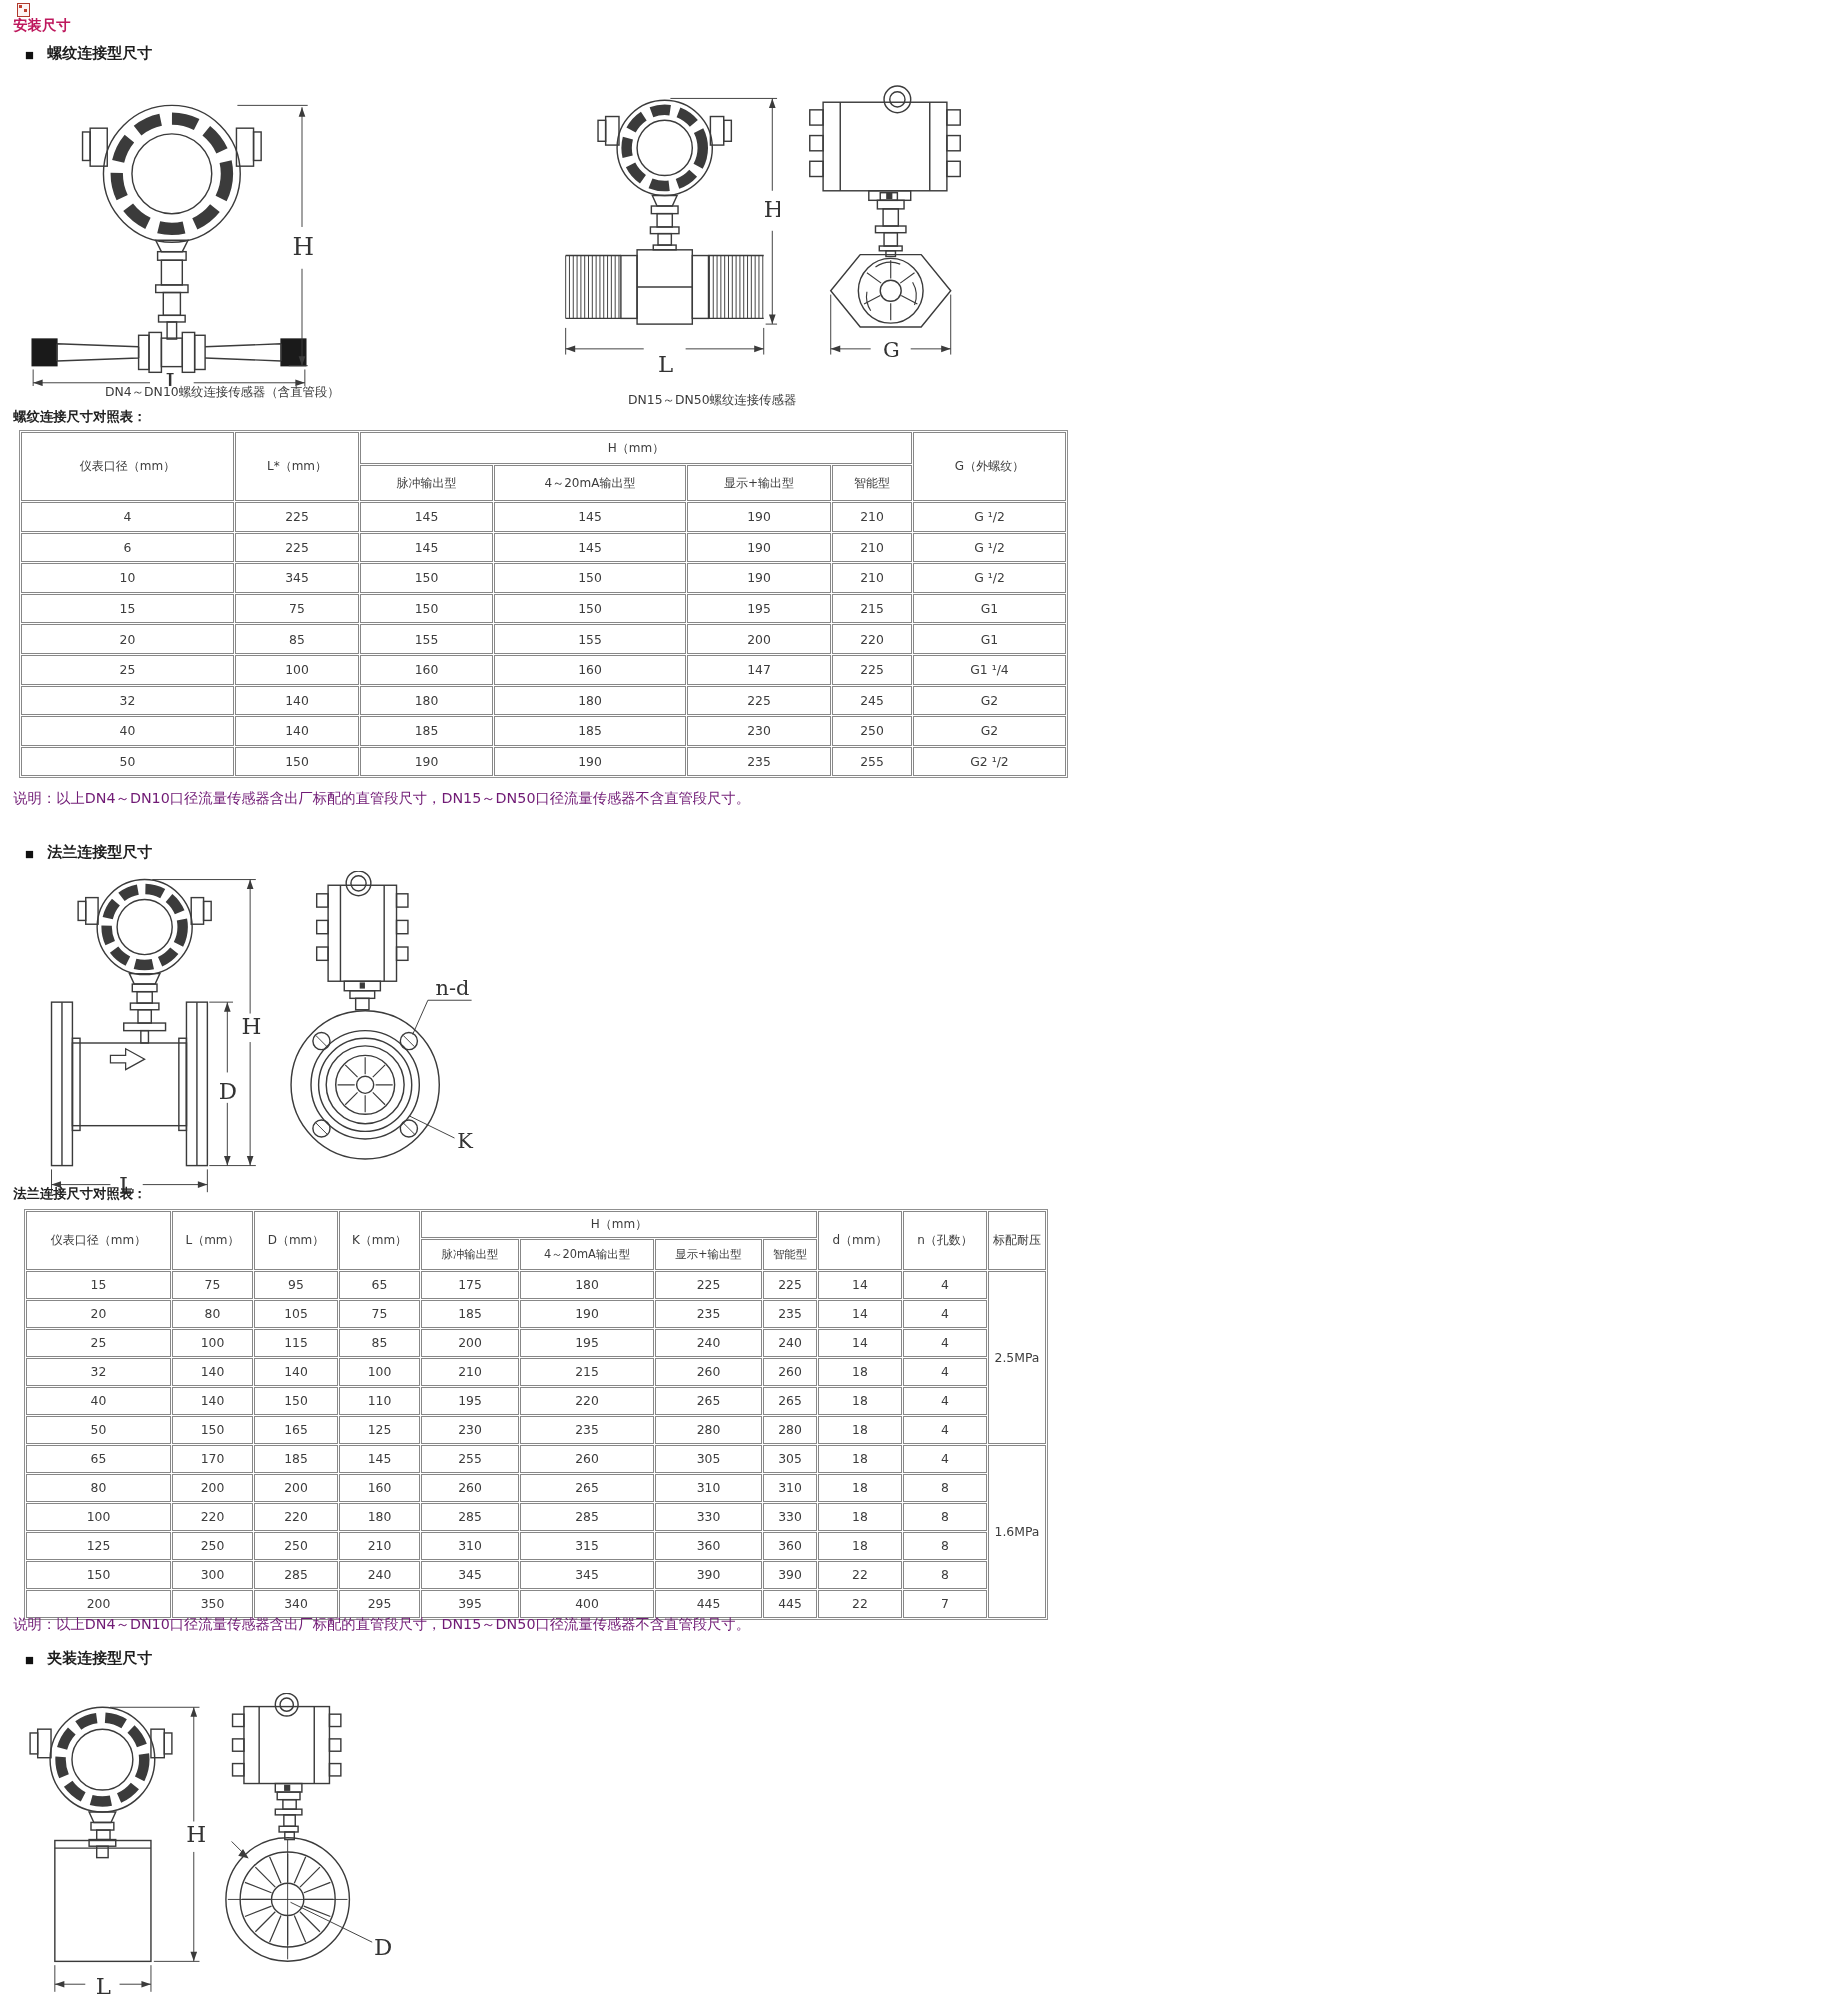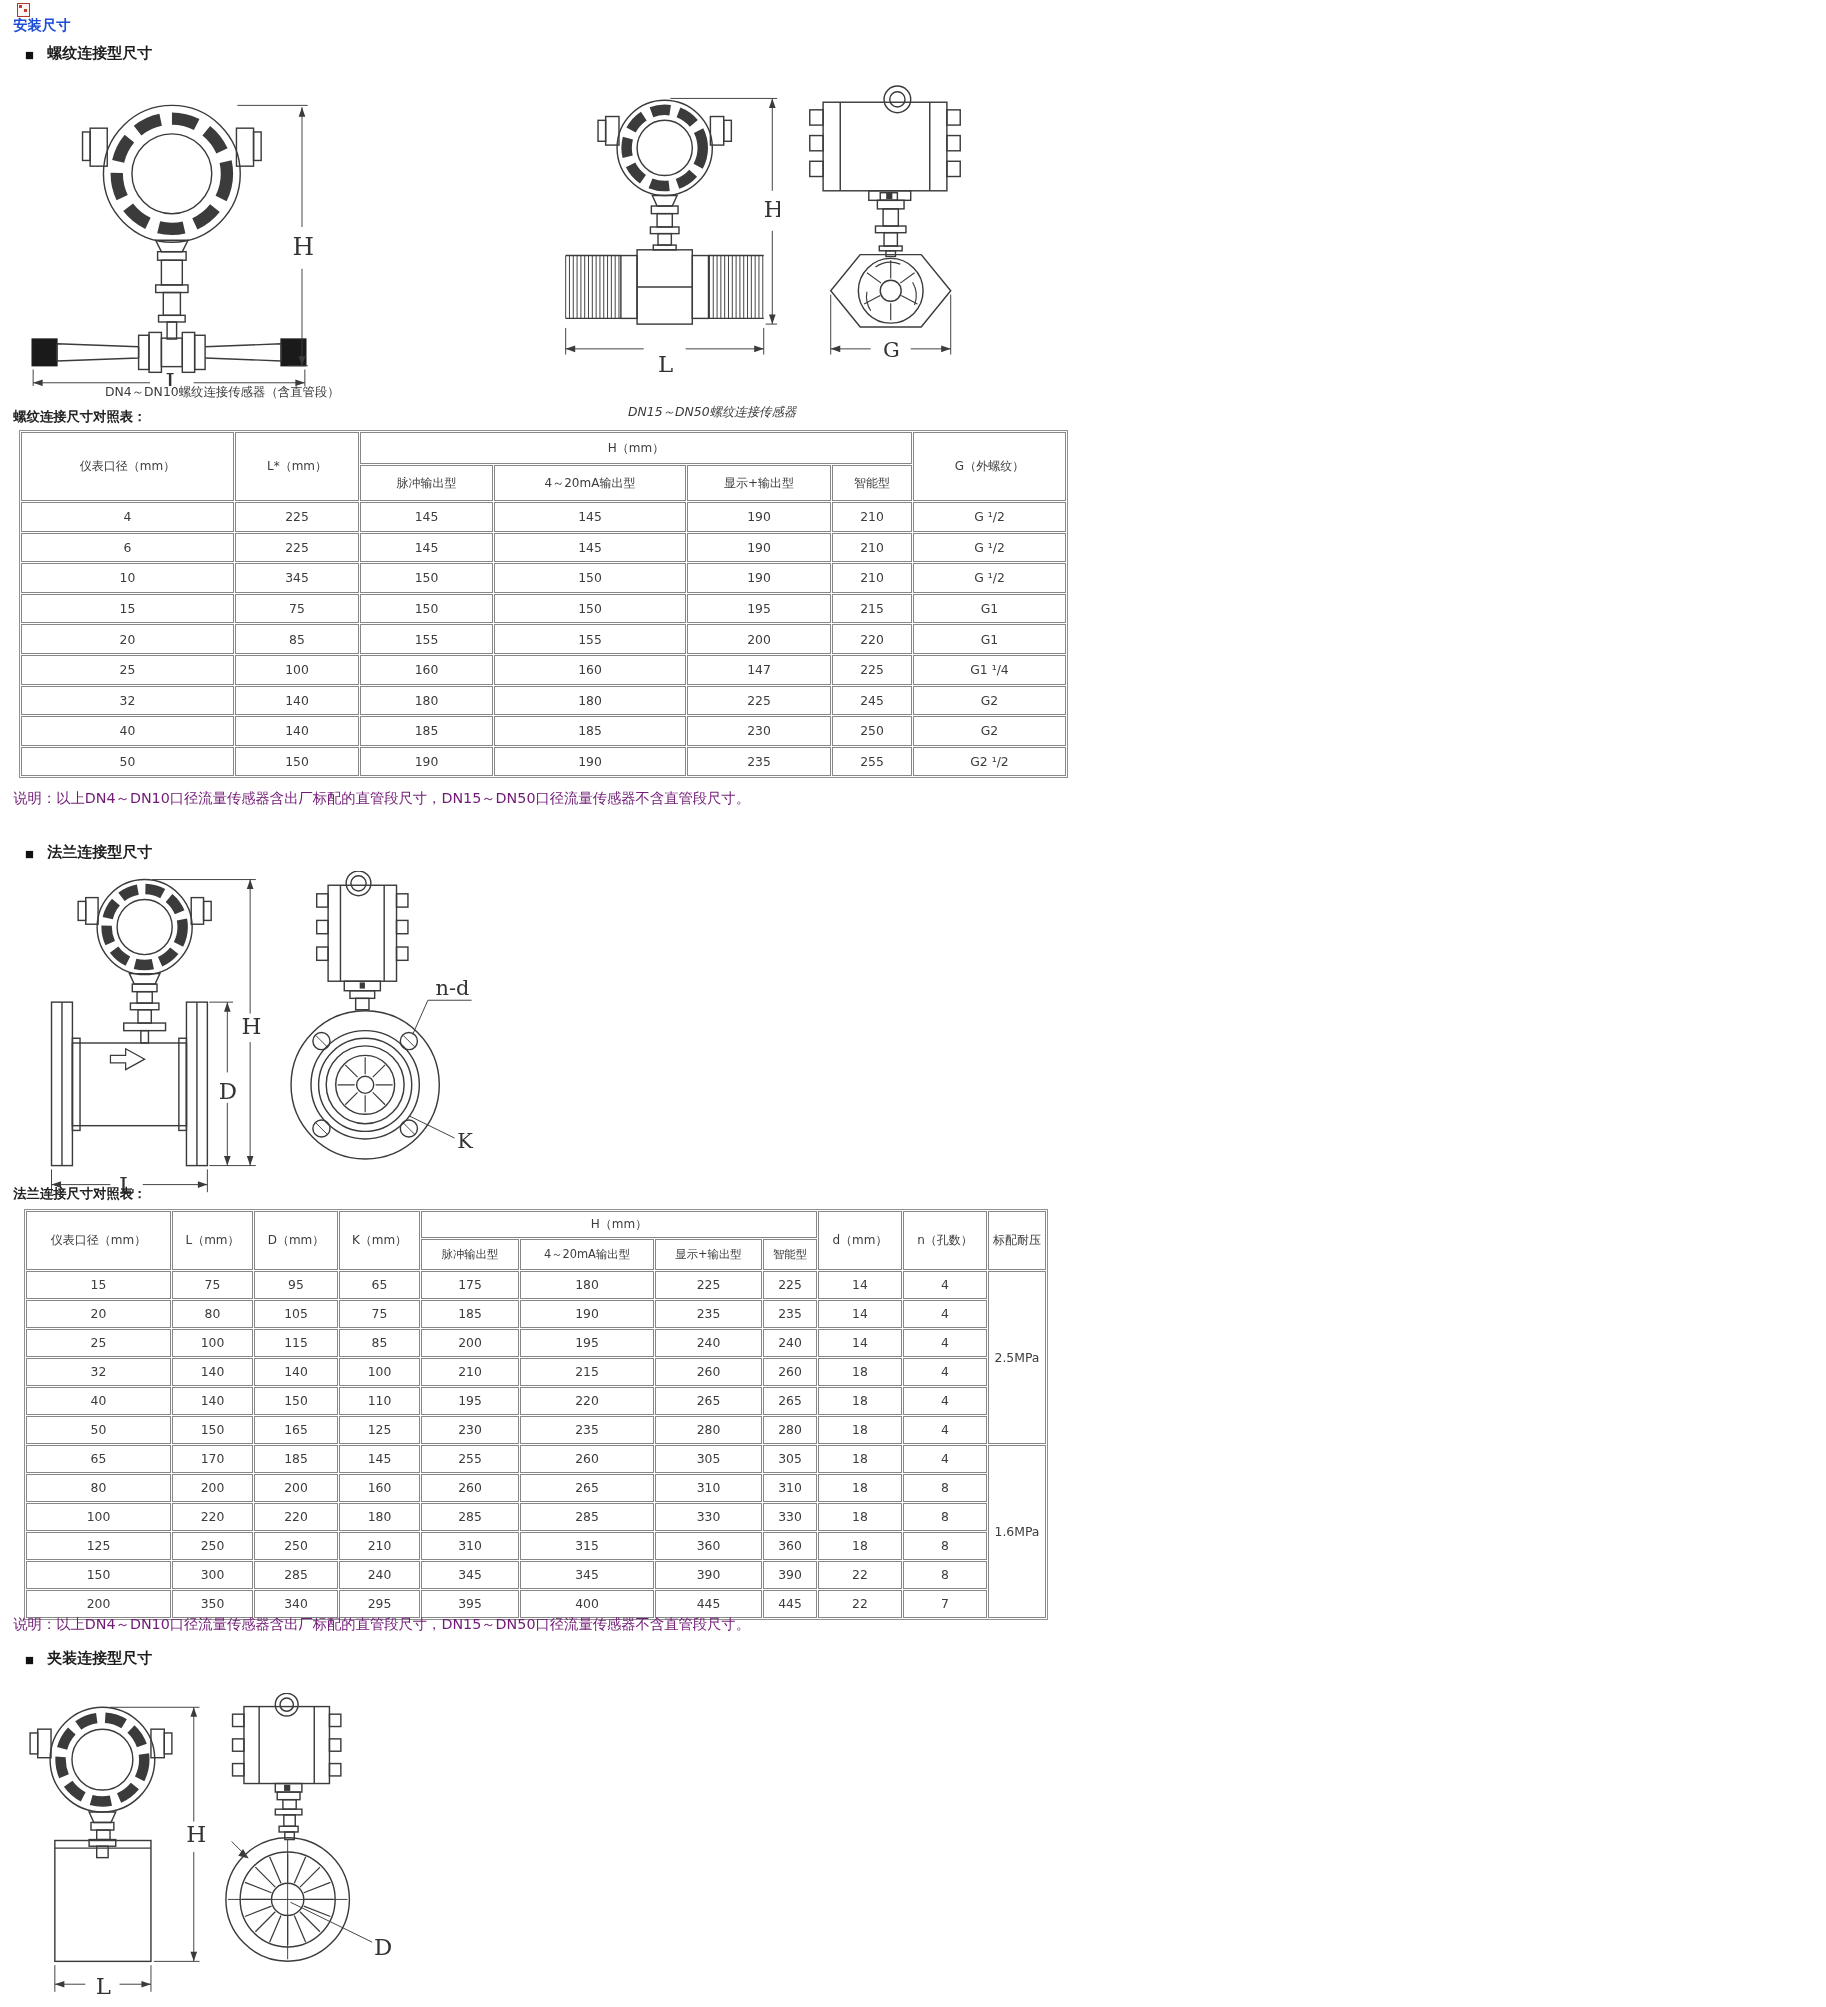--- a/index.html
+++ b/index.html
@@ -1,19 +1,19 @@
 <!DOCTYPE html>
 <html style="font-size:15px"><head>
 <meta charset="utf-8">
 <style>
   html,body{margin:0;padding:0;background:#e9e9e9;}
   .page{position:relative;width:1826px;height:2008px;background:#ffffff;overflow:hidden;
         font-family:"DejaVu Sans","Liberation Sans",sans-serif;color:#2a2a2a;}
   .abs{position:absolute;}
-  .title{font-size:14.3px;font-weight:bold;color:#1d4ed8;}
+  .title{font-size:14.3px;font-weight:bold;color:#be185d;}
   .sec-head{font-size:15px;font-weight:bold;color:#1d1d1d;display:flex;align-items:center;gap:13.3px;}
   .sec-head .bullet{font-size:9.5px;line-height:1;position:relative;top:1px;color:#111;}
   .caption{font-size:12.4px;color:#3a3a3a;text-align:left;}
   .tbl-label{font-size:13.3px;color:#222;font-weight:bold;}
   .note{font-size:14.3px;color:#701a75;}
   table.dim{border-collapse:separate;border-spacing:1.9px;background:#fff;border:1px solid #909090;}
   table.dim th,table.dim td{border:1px solid #878787;text-align:center;vertical-align:middle;
         color:#3c3c3c;font-weight:normal;padding:0 2.9px;white-space:nowrap;}
   table.dim th{font-size:12px;}
   table.dim td{font-size:12.4px;}
@@ -147,21 +147,21 @@
       <path stroke-width="1.2" d="M75,210 a28,28 0 0 1 26,-3 M114,226 a28,28 0 0 1 2,24 M70,256 a28,28 0 0 1 -4,-20"></path>
 
       <path d="M28,239 V302 M154,239 V302" stroke-width="1"></path>
       <path d="M28,296 H70 M112,296 H154" stroke-width="1"></path>
       <path d="M28,296 l10,-3.5 v7 z M154,296 l-10,-3.5 v7 z" fill="#3b3b3b" stroke="none"></path>
     </g>
     <text x="83" y="305" font-size="22">G</text>
   </svg>
 
   <div class="abs caption" style="left:105px;top:384px;width:352px;">DN4～DN10螺纹连接传感器（含直管段）</div>
-  <div class="abs caption" style="left:628px;top:404px;width:361px;font-style:italic;">DN15～DN50螺纹连接传感器</div>
+  <div class="abs caption" style="left:628px;top:392px;width:361px;">DN15～DN50螺纹连接传感器</div>
 
   <div class="abs tbl-label" style="left:13.3px;top:408px;">螺纹连接尺寸对照表：</div>
 
   <table id="table1" class="dim abs" style="left:19px;top:430px;">
     <colgroup>
       <col style="width:213px">
         <col style="width:124px">
         <col style="width:133px">
       <col style="width:192px">
         <col style="width:144px">

